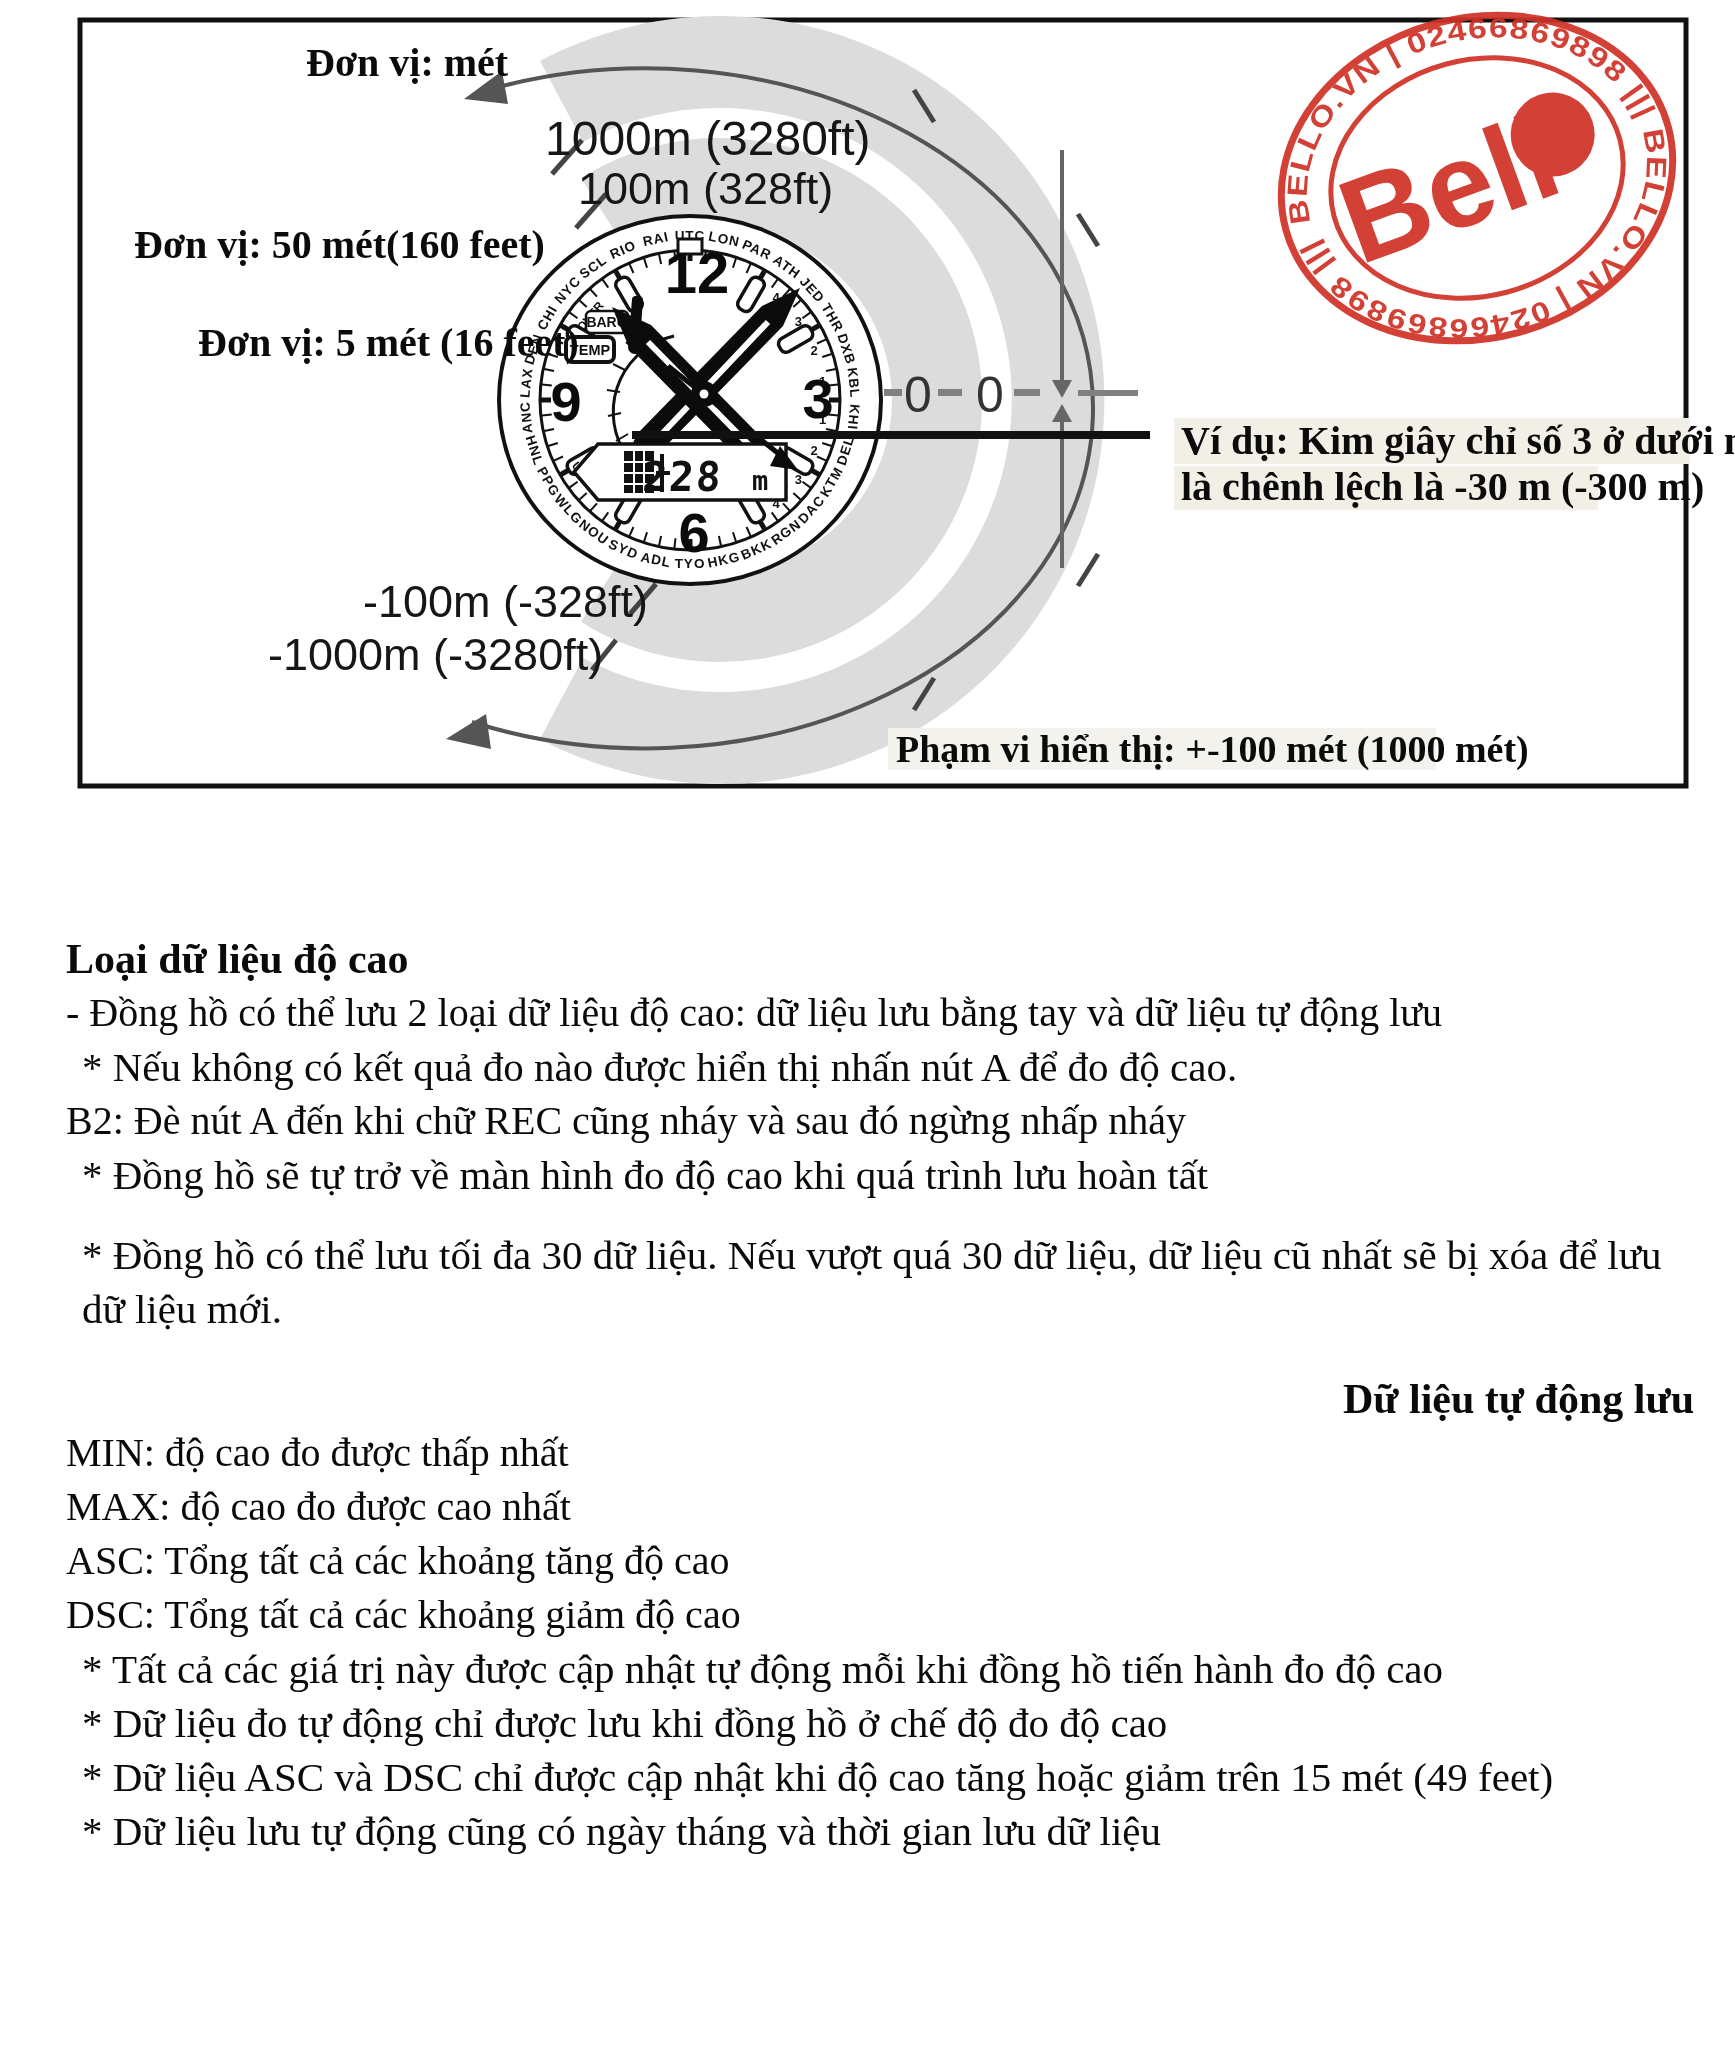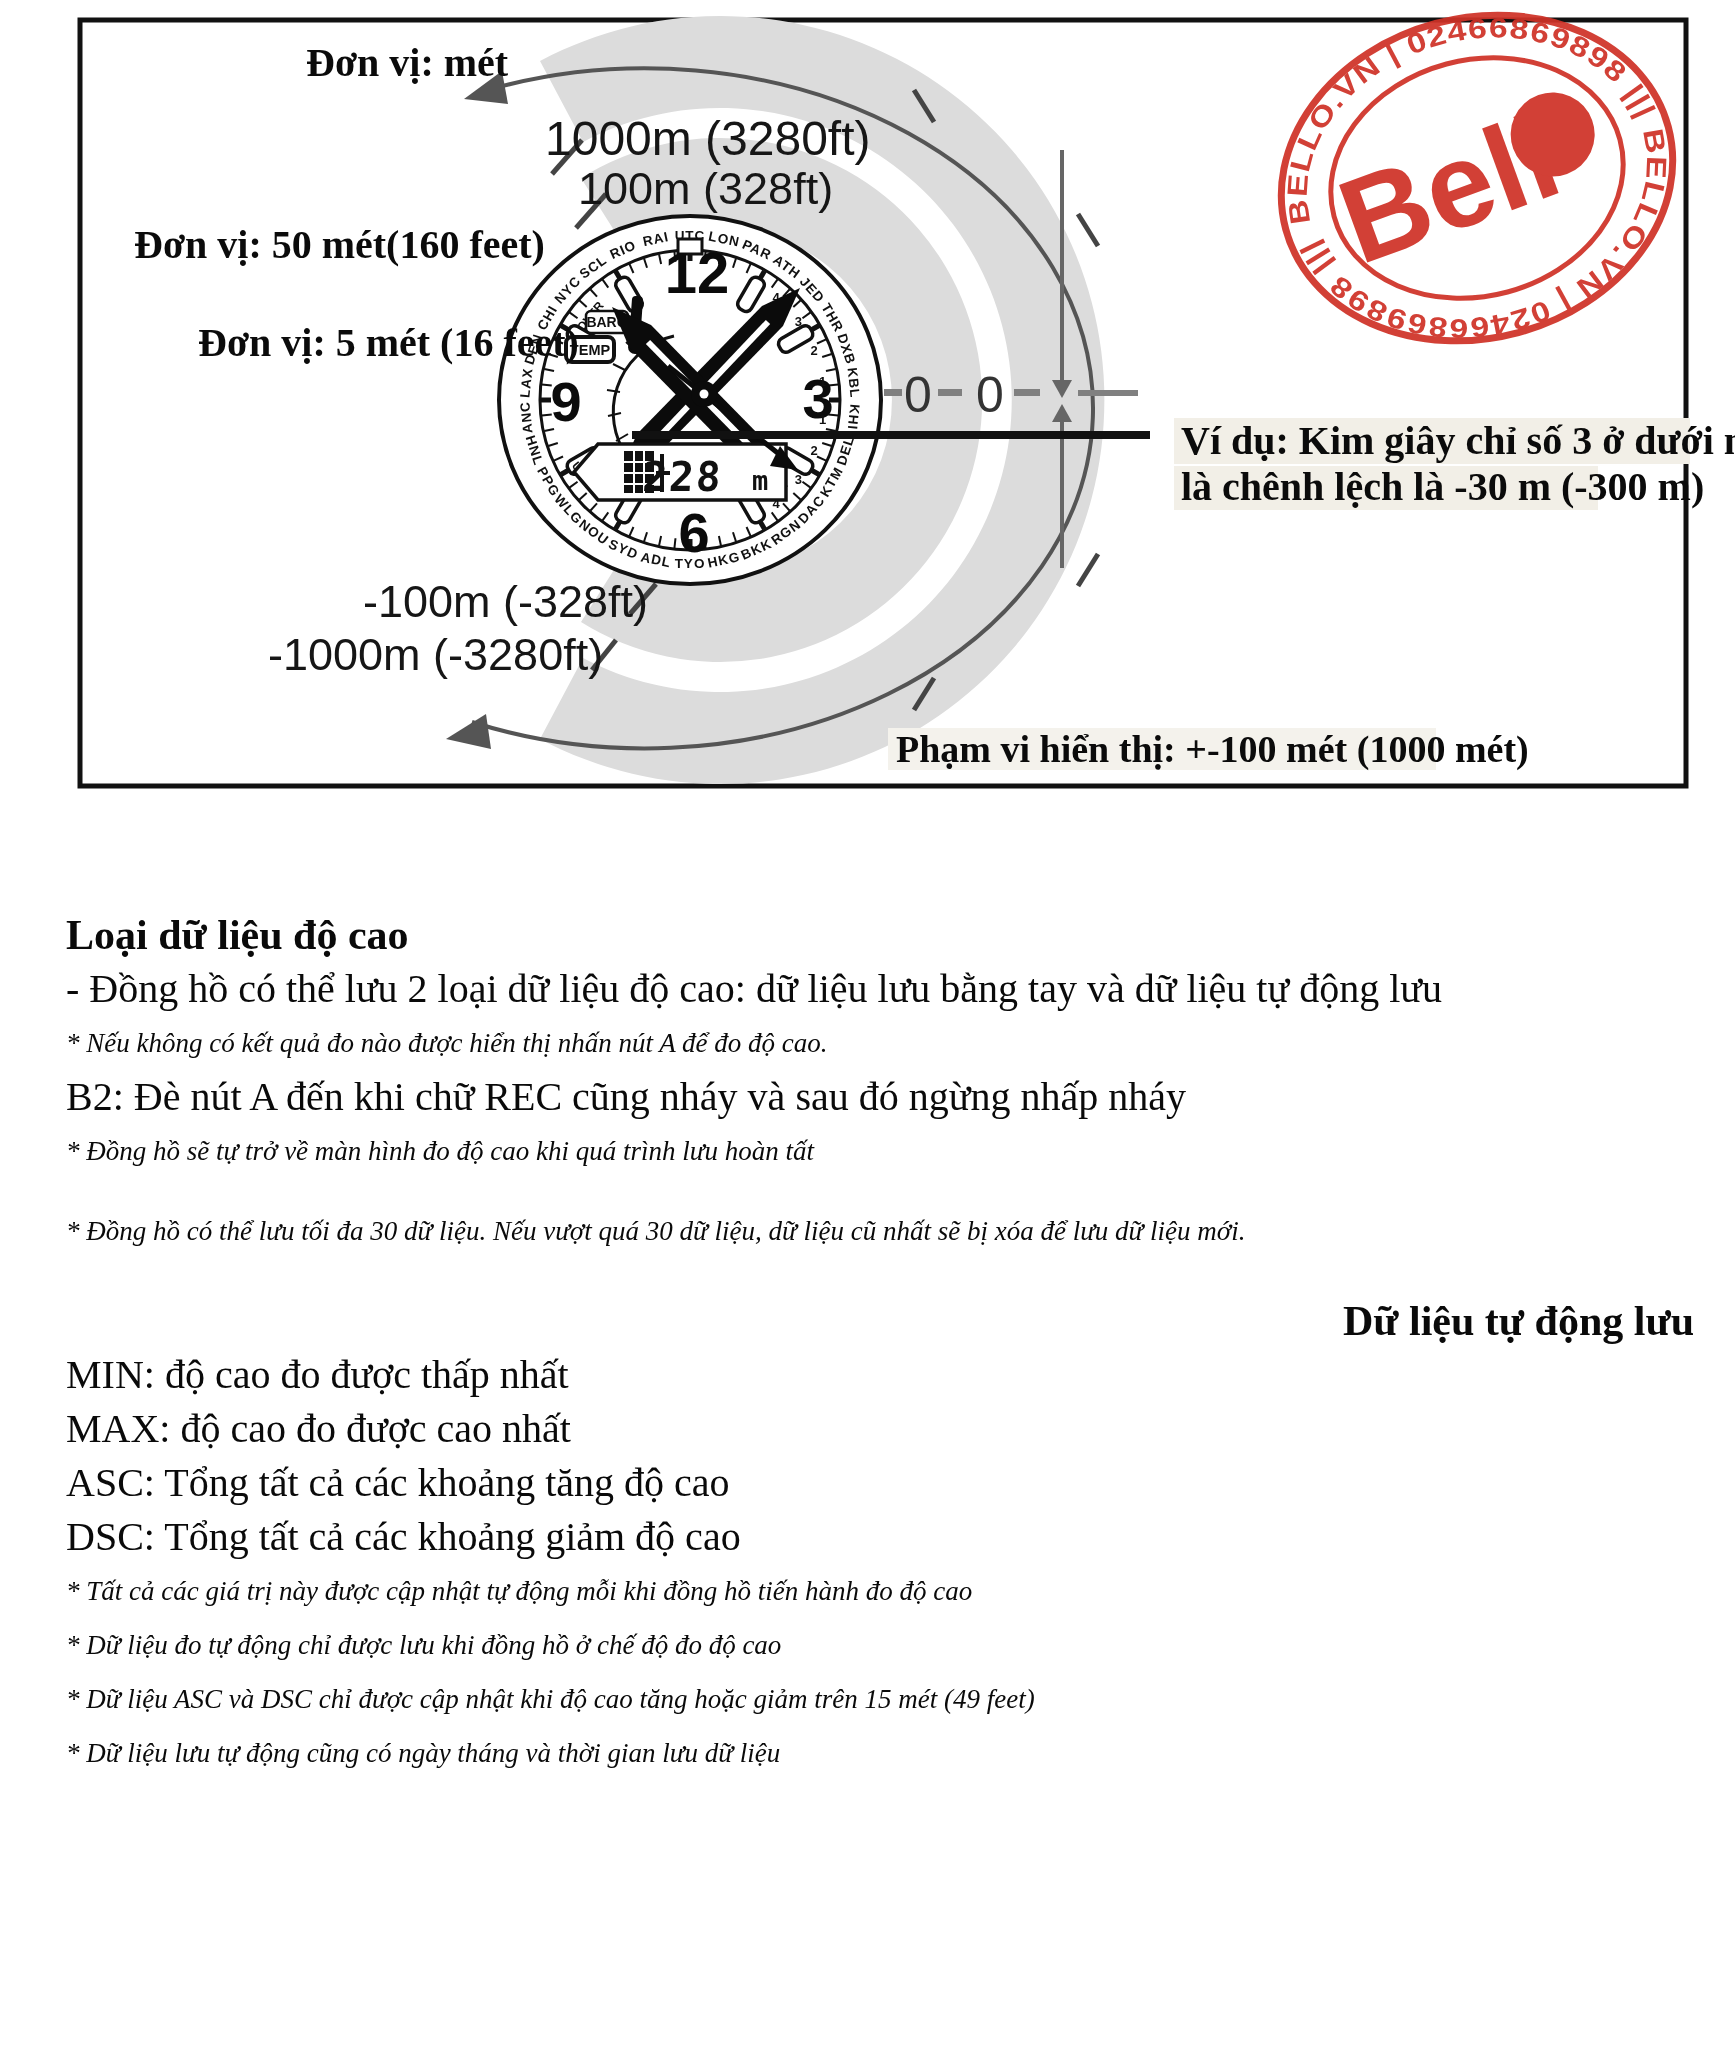--- a/index.html
+++ b/index.html
@@ -1,22 +1,22 @@
 <!DOCTYPE html>
 <html><head>
 <meta charset="utf-8">
 <style>
   html,body{margin:0;padding:0;}
   body{width:1735px;height:2048px;position:relative;background:#fff;overflow:hidden;
        font-family:"Liberation Serif", serif;}
   #diagram-svg{position:absolute;left:0;top:0;}
-  .text-block{position:absolute;left:66px;top:908px;width:1628px;color:#0a0a0a;}
+  .text-block{position:absolute;left:66px;top:932px;width:1628px;color:#0a0a0a;}
   .ln{font-size:40px;line-height:54px;font-family:"Liberation Serif",serif;white-space:normal;}
   .ln.b{font-weight:bold;font-size:42px;}
-  .ln.i{font-style:italic;font-size:27px;}
+  .ln.i{font-size:41px;margin-left:16px;}
   .ln.gap1{margin-top:26px;}
   .ln.gap2{margin-top:36px;text-align:right;}
   svg text{user-select:none;}
 </style>
 </head>
 <body>
 
 <svg id="diagram-svg" width="1735" height="2048" viewBox="0 0 1735 2048" xmlns="http://www.w3.org/2000/svg">
 
   <rect x="80" y="20" width="1606" height="766" fill="#ffffff" stroke="#111" stroke-width="5"></rect>

